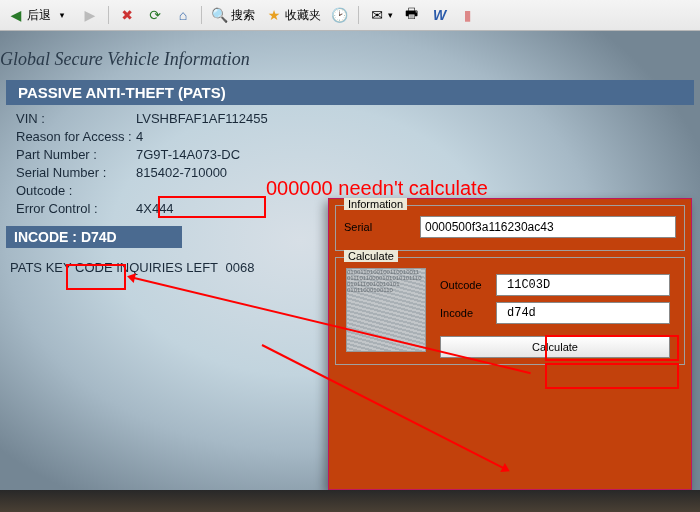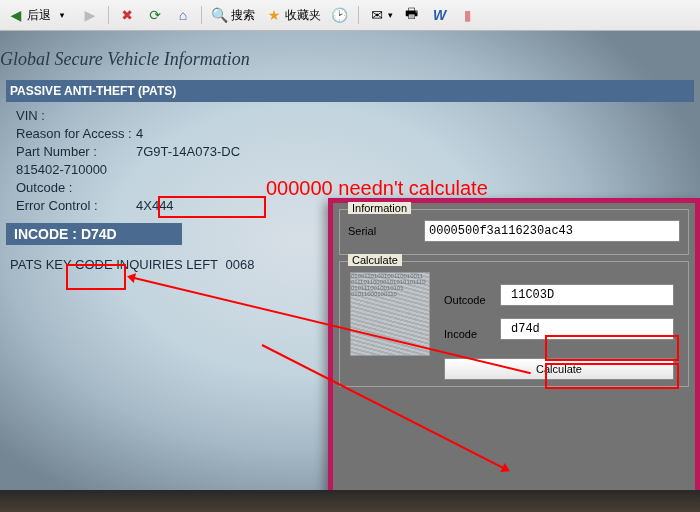--- a/index.html
+++ b/index.html
@@ -2,46 +2,46 @@
 <html><head>
 <meta charset="utf-8">
 <style>
 html,body{margin:0;padding:0;font-family:"Microsoft YaHei",Arial,sans-serif;font-size:12px;background:#3a3a3a;width:700px;height:512px;overflow:hidden}
 .screen{position:absolute;left:0;top:0;width:700px;height:492px;background:radial-gradient(ellipse 420px 300px at 300px 240px,#d7dfe6 0%,#c2d4de 45%,#a6b9c6 70%,#748694 100%);border-radius:2px}
 .toolbar{height:26px;background:linear-gradient(#f4f4f4,#e8e8e8);padding:2px 4px;display:flex;align-items:center;gap:4px;border-bottom:1px solid #b8b8b8}
 .tb-btn{display:flex;align-items:center;gap:2px;padding:1px 3px;border-radius:2px}
 .tb-ic{width:18px;height:18px;display:inline-flex;align-items:center;justify-content:center;font-size:14px}
 .tb-sep{width:1px;height:18px;background:#c0c0c0;margin:0 2px}
 .page-title{text-align:left;font-size:18px;font-family:Georgia,serif;font-style:italic;color:#2a3a4a;margin:18px 0 10px}
-.section-bar{background:#4a6a90;color:#fff;font-weight:bold;font-size:12px;padding:4px 4px;margin:4px 6px}
+.section-bar{background:#4a6a90;color:#fff;font-weight:bold;font-size:15px;padding:4px 12px;margin:4px 6px}
 .data-grid{margin:6px 16px}
 .row{display:flex;margin:3px 0;font-size:13px;color:#1a2a3a}
 .lbl{width:120px}
 .val{flex:1}
 .incode-bar{background:#4a6a90;color:#fff;font-weight:bold;font-size:14px;padding:3px 8px;margin:10px 6px 4px;width:160px}
 .inquiries{margin:12px 10px;font-size:13px;color:#1a2a3a}
 
 .annot-box{position:absolute;border:2px solid #f00;pointer-events:none}
 .annot-line{position:absolute;background:#f00;pointer-events:none}
 .annot-text{position:absolute;color:#f00;font-size:20px;pointer-events:none}
 .arrowR:after{content:"";position:absolute;right:-8px;top:50%;margin-top:-5px;border:5px solid transparent;border-left:8px solid #f00}
 .arrowL:after{content:"";position:absolute;left:-8px;top:50%;margin-top:-5px;border:5px solid transparent;border-right:8px solid #f00}
 
-.calc{position:absolute;left:328px;top:198px;width:362px;height:290px;background:#737373;border:5px solid #be185d;box-shadow:-3px 4px 10px rgba(0,0,0,.4);font-family:Tahoma,sans-serif}
+.calc{position:absolute;left:328px;top:198px;width:362px;height:290px;background:#c2410c;border:1px solid #be185d;box-shadow:-3px 4px 10px rgba(0,0,0,.4);font-family:Tahoma,sans-serif}
 .fs{border:1px solid #a0a0a0;margin:6px;padding:6px 8px 8px;position:relative}
 .fs-title{position:absolute;top:-8px;left:8px;background:#ece9d8;padding:0 4px;font-size:11px}
 .frow{display:flex;align-items:center;margin:4px 0;gap:8px}
 .flabel{font-size:11px;width:68px}
-.finput{flex:1;border:1px solid #888;background:#fff;height:18px;padding:1px 4px;font-size:12px;font-family:Liberation Mono, monospace}
+.finput{flex:1;border:1px solid #888;background:#fff;height:18px;padding:1px 4px;font-size:12px;font-family:Liberation Sans, sans-serif}
 .flabel.mid{width:auto;margin:0 4px}
 .calc-sec{border:1px solid #a0a0a0;margin:6px;position:relative;display:flex}
 .calc-title{position:absolute;top:-8px;left:8px;background:#ece9d8;padding:0 4px;font-size:11px}
 .holo{width:120px;height:82px;margin:10px;border:1px solid #999;background:repeating-linear-gradient(15deg,#c2c6c9 0 2px,#a9b0b5 2px 4px);position:relative;overflow:hidden;font-size:6px;color:#6a7076}
 .calc-fields{flex:1;padding:10px 14px 6px 4px}
-.frow2{display:flex;align-items:flex-end;margin:12px 0}
+.frow2{display:flex;align-items:center;margin:6px 0}
 .flabel2{width:56px;font-size:11px}
 .finput2{flex:1;border:1px solid #888;background:#fff;height:18px;padding:1px 10px;font-size:12px;font-family:"Courier New",monospace}
 .btn-calc{width:100%;height:22px;border:1px solid #888;background:linear-gradient(#fff,#e6e6e6);font-size:11px;margin-top:6px}
 
 .desk{position:absolute;left:0;top:490px;width:700px;height:22px;background:linear-gradient(#282828,#4a4034)}
 </style>
 </head>
 <body>
 
 <div class="screen">
@@ -92,30 +92,32 @@
         <span class="tb-ic" style="color:#d88">▮</span>
       </div>
   </div>
 
   <div class="page-title">Global Secure Vehicle Information</div>
   <div class="section-bar">PASSIVE ANTI-THEFT (PATS)</div>
 
   <div class="data-grid">
     <div class="row">
         <span class="lbl">VIN :</span>
+        <span class="val">LVSHBFAF1AF112455</span>
       </div>
     <div class="row">
         <span class="lbl">Reason for Access :</span>
         <span class="val">4</span>
       </div>
     <div class="row">
         <span class="lbl">Part Number :</span>
         <span class="val">7G9T-14A073-DC</span>
       </div>
     <div class="row">
+        <span class="lbl">Serial Number :</span>
         <span class="val">815402-710000</span>
       </div>
     <div class="row">
         <span class="lbl">Outcode :</span>
       </div>
     <div class="row">
         <span class="lbl">Error Control :</span>
         <span class="val">4X444</span>
       </div>
   </div>

